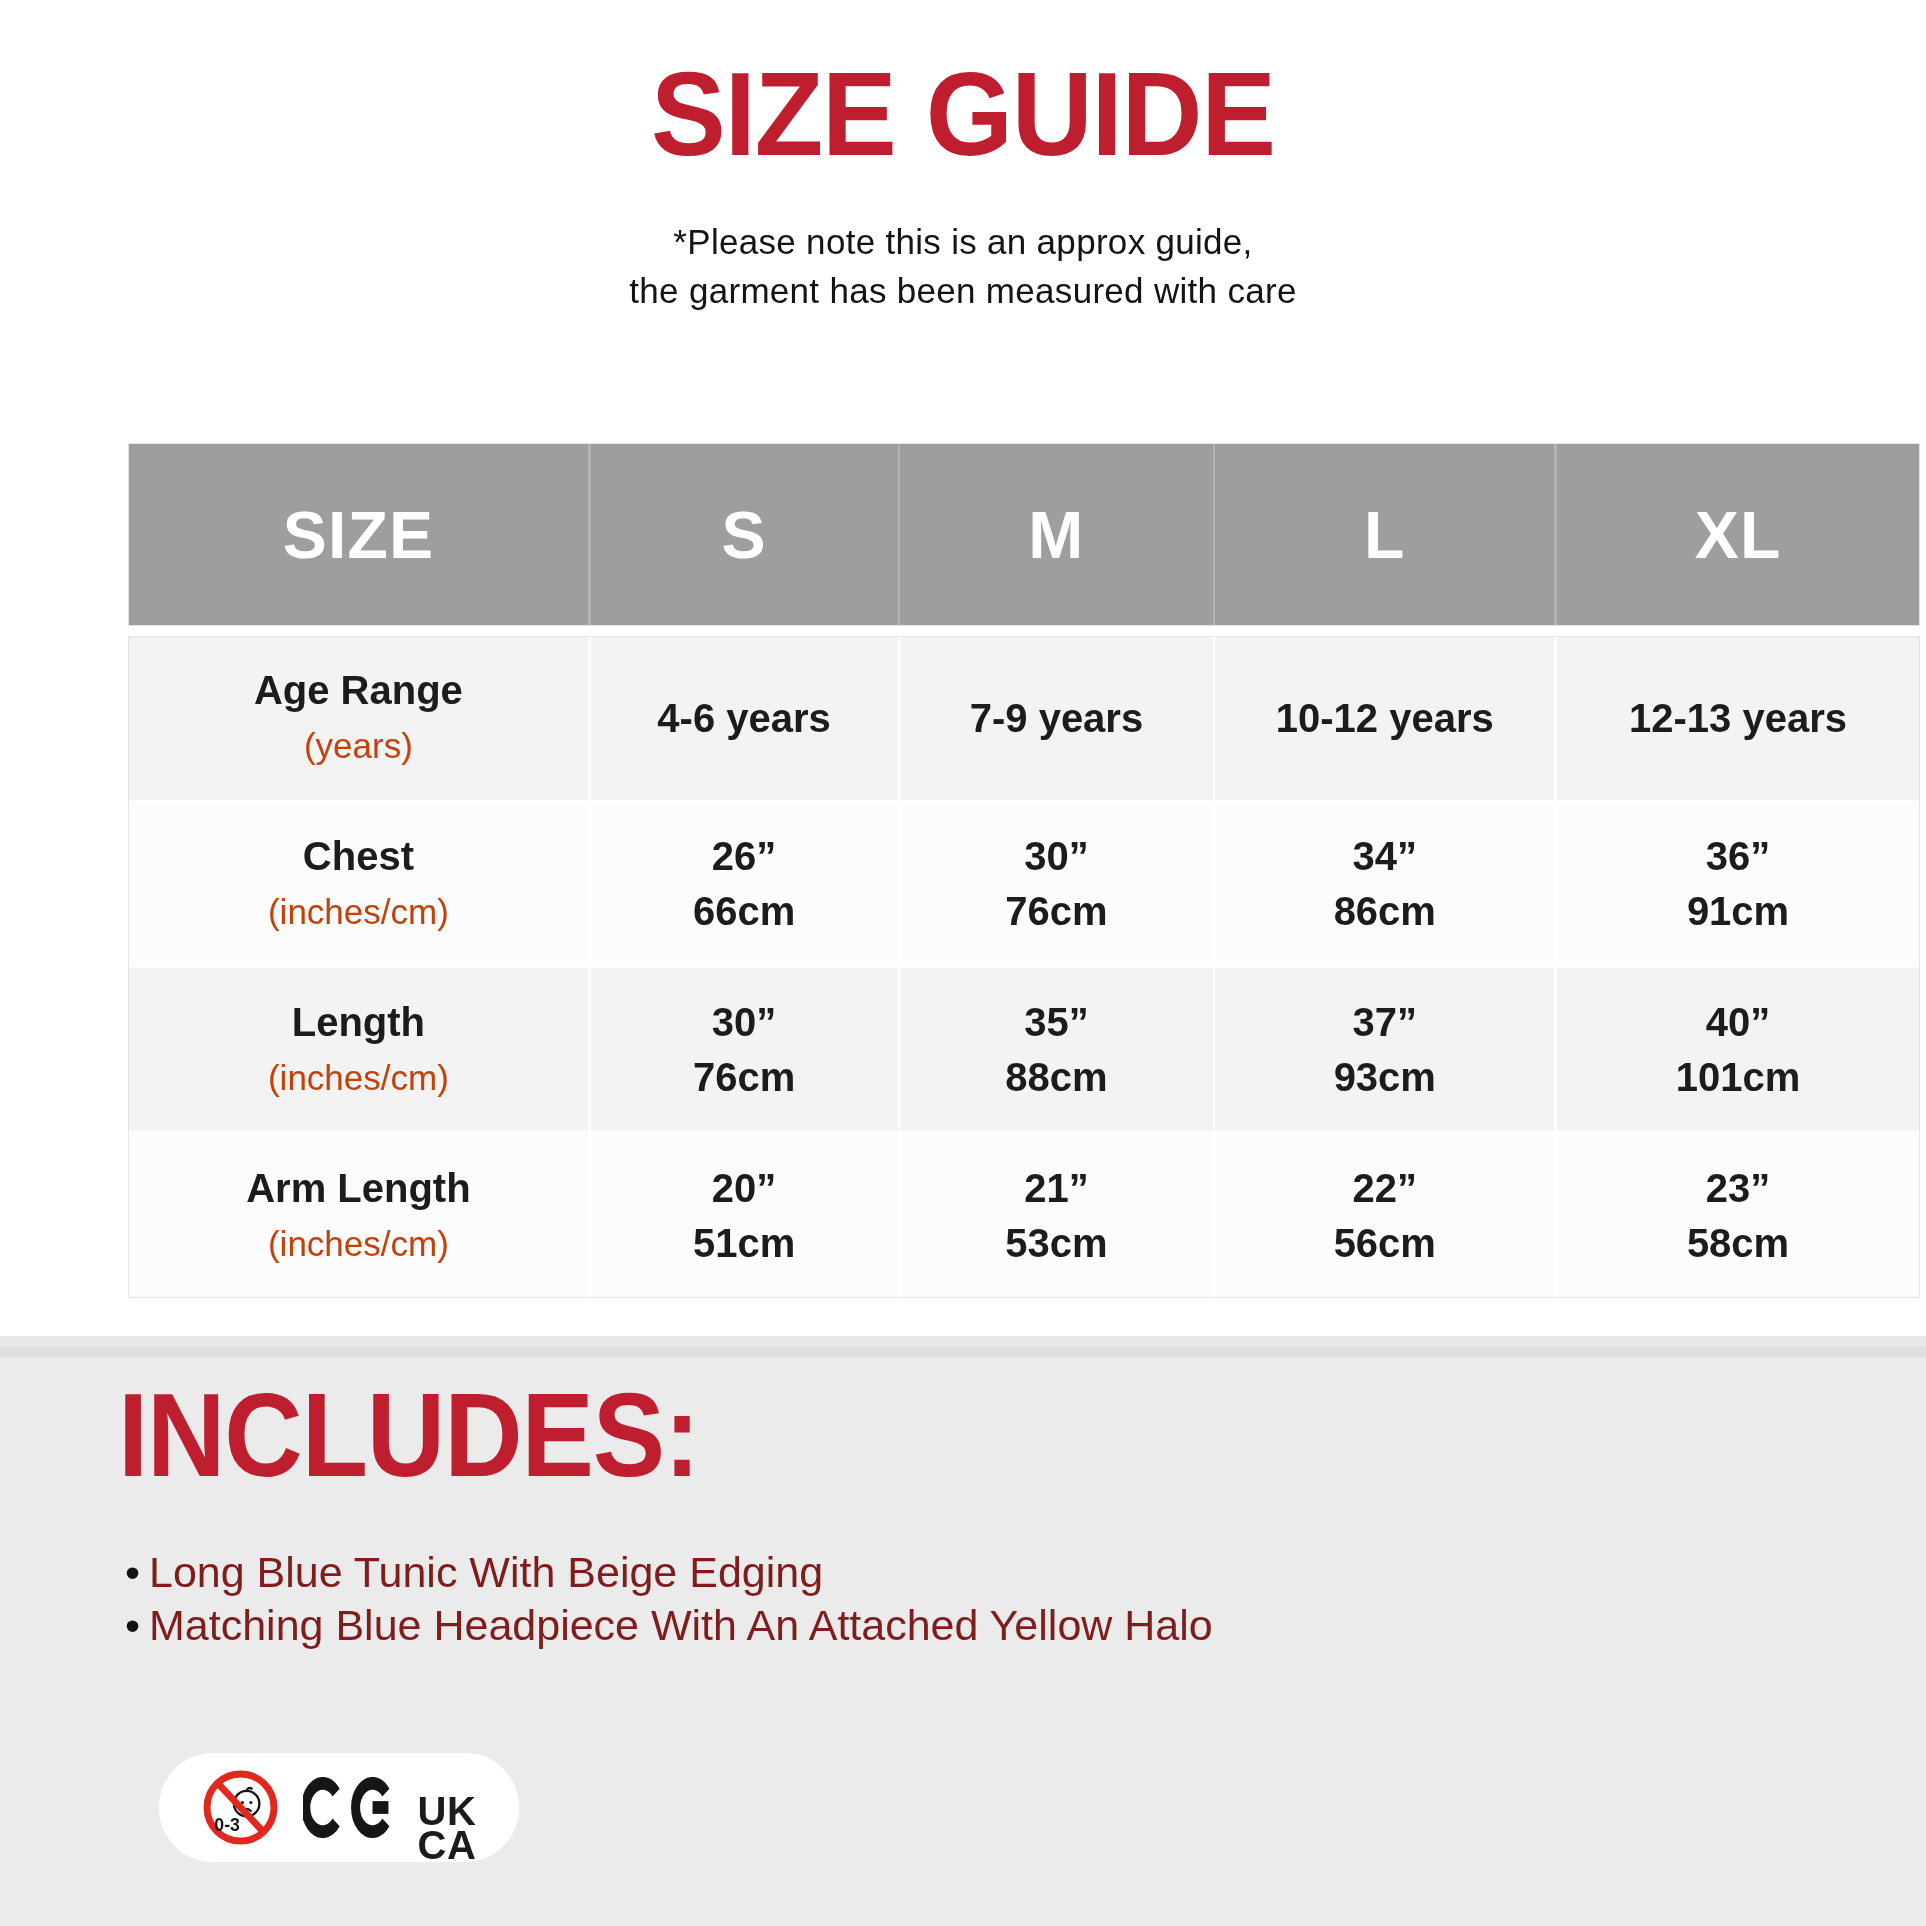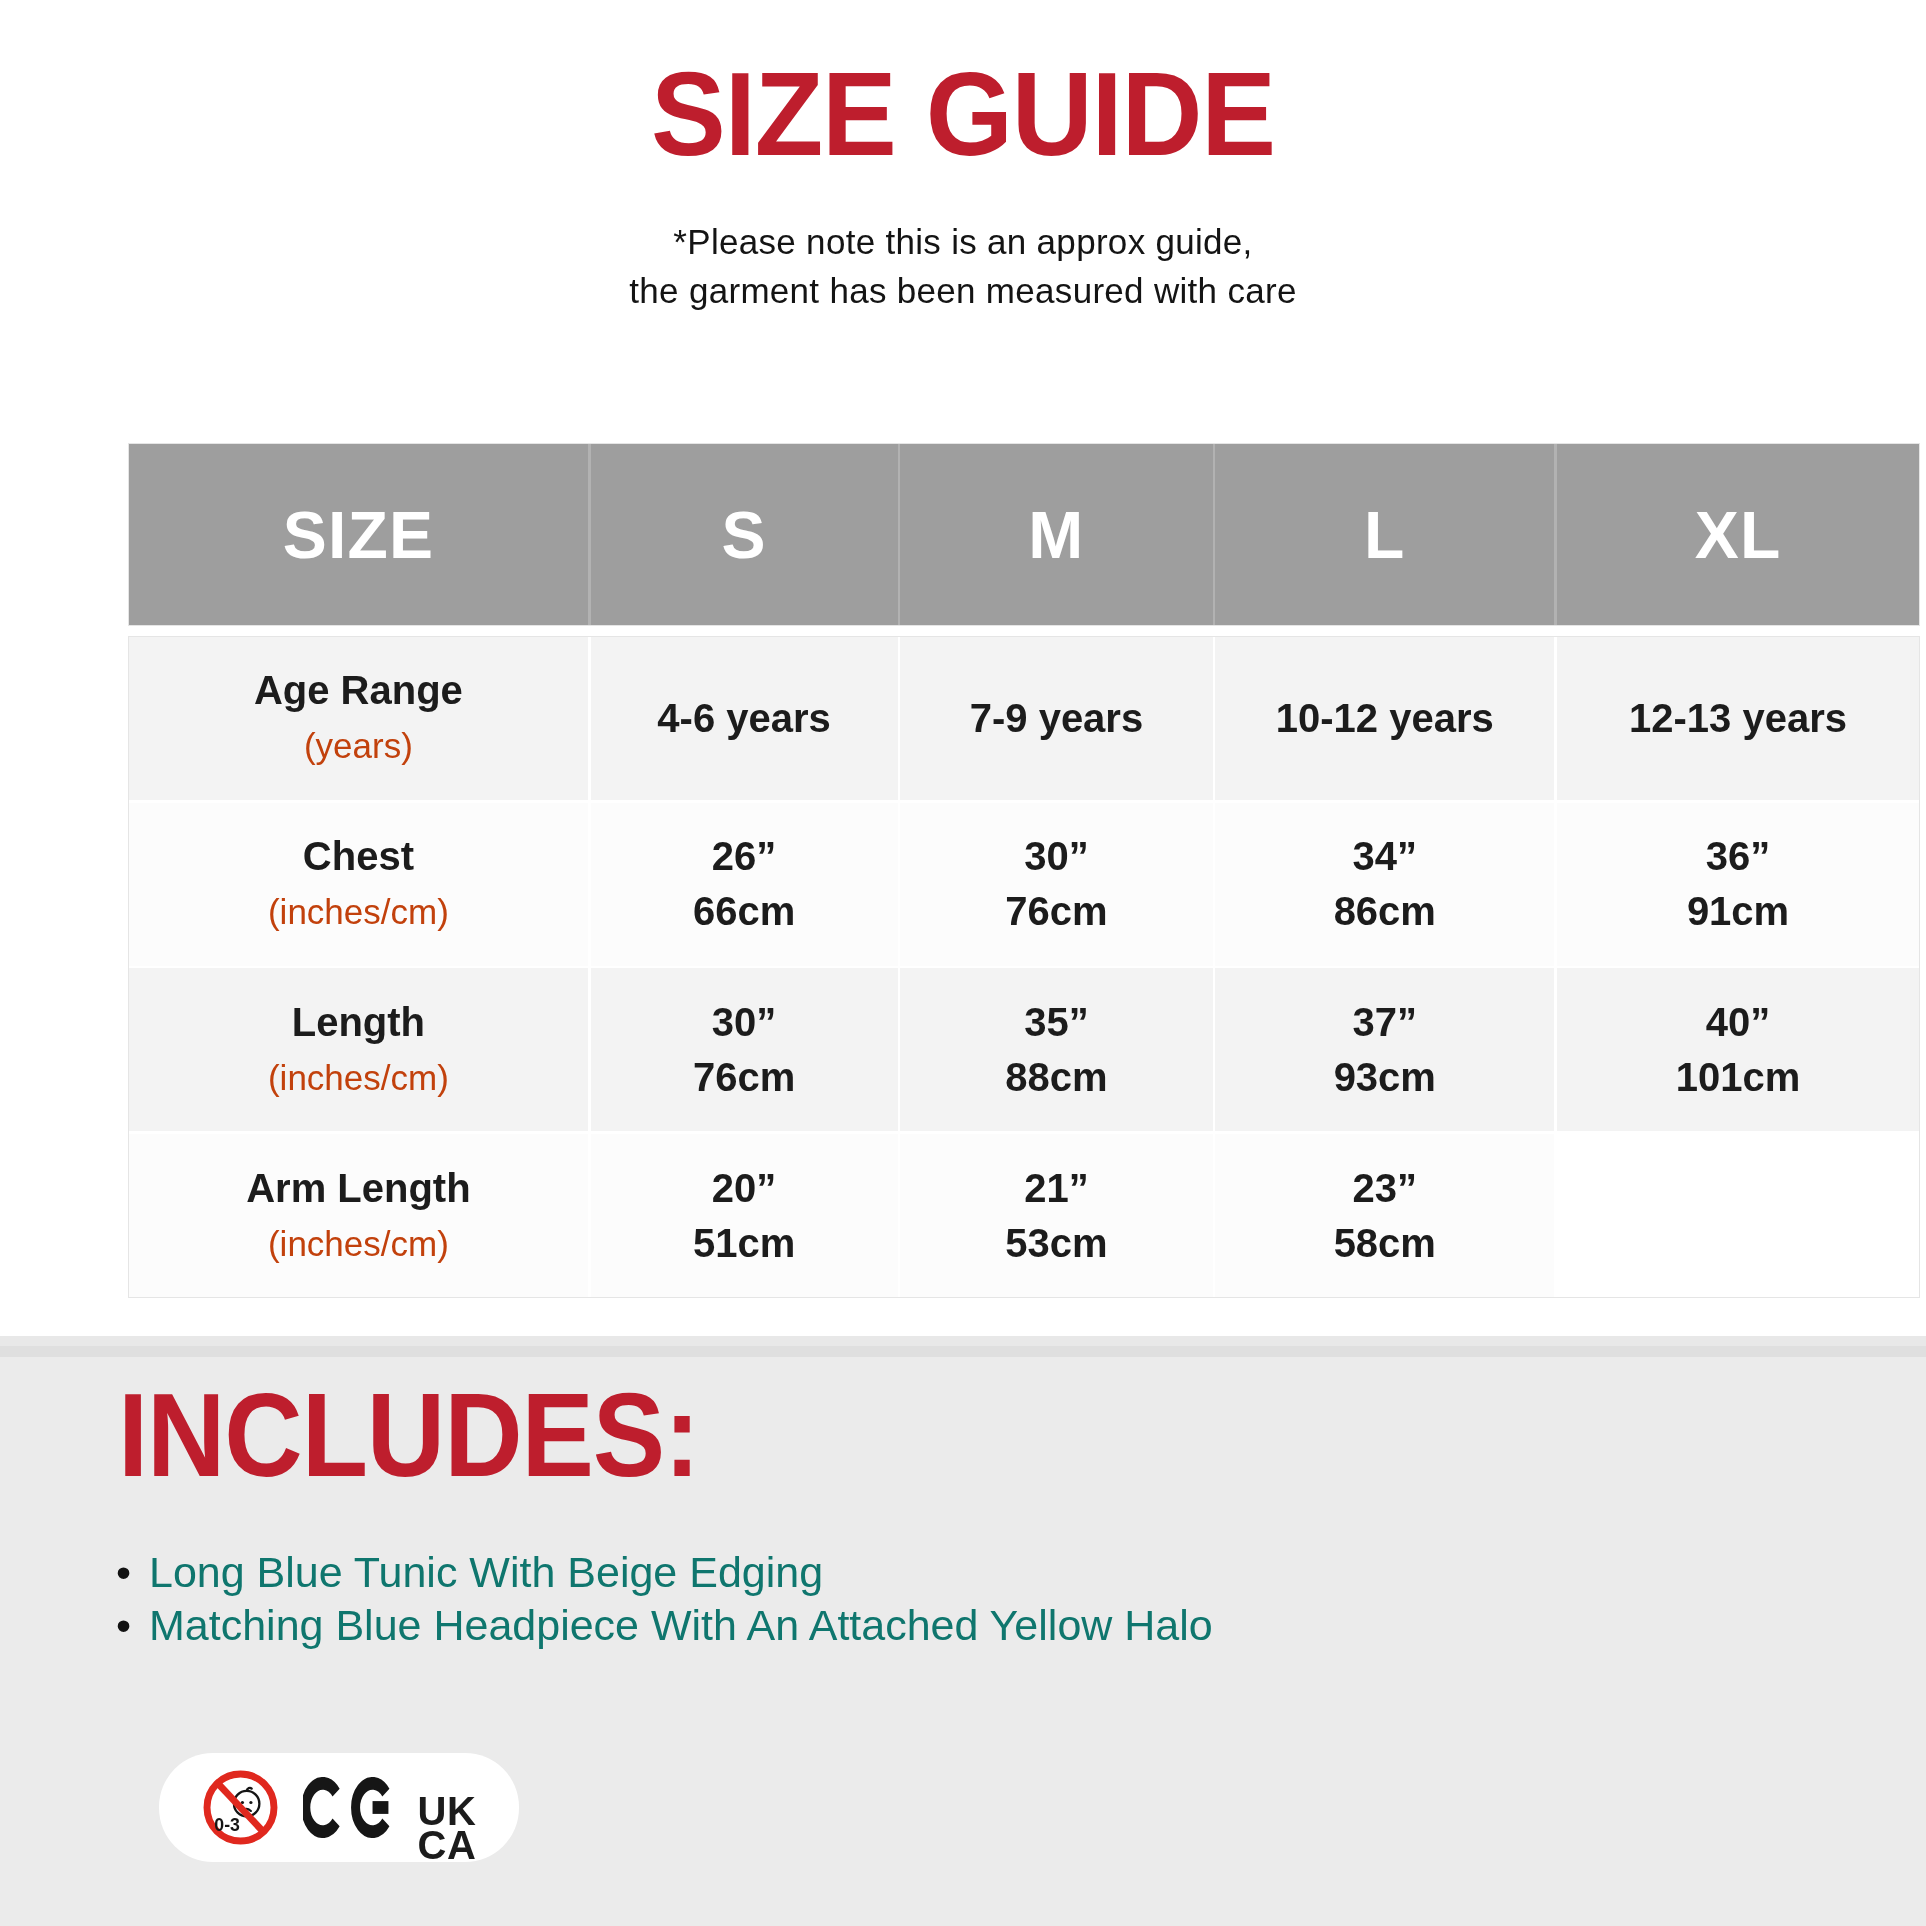--- a/index.html
+++ b/index.html
@@ -118,23 +118,24 @@
   }
   .includes-list {
     position: absolute;
     left: 116px; top: 1546px;
     margin: 0; padding: 0;
     list-style: none;
   }
   .includes-list li {
     font-size: 43px;
     line-height: 53px;
-    color: #0f766e;
+    color: #7f1d1d;
     display: flex;
     align-items: baseline;
+    text-align: center;
   }
   .includes-list li .dot {
     width: 33px;
     flex: 0 0 33px;
     font-size: 43px;
     color: #121212;
   }
   .includes-list li .dot::before { content: "•"; }
 
   
@@ -248,20 +249,24 @@
         <span class="main">Arm Length</span>
         <span class="sub">(inches/cm)</span>
       </div>
       <div class="cell row-b">
         <span class="main">20”</span>
           <span class="main">51cm</span>
       </div>
       <div class="cell row-b">
         <span class="main">21”</span>
           <span class="main">53cm</span>
+      </div>
+      <div class="cell row-b">
+        <span class="main">22”</span>
+          <span class="main">56cm</span>
       </div>
       <div class="cell row-b">
         <span class="main">23”</span>
           <span class="main">58cm</span>
       </div>
     </div>
   </div>
 
   <div class="footer"></div>
 

